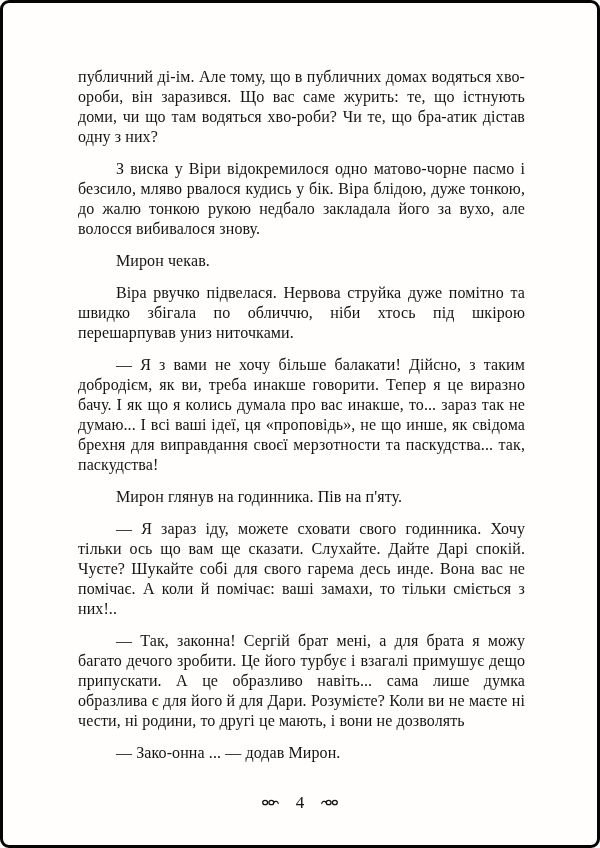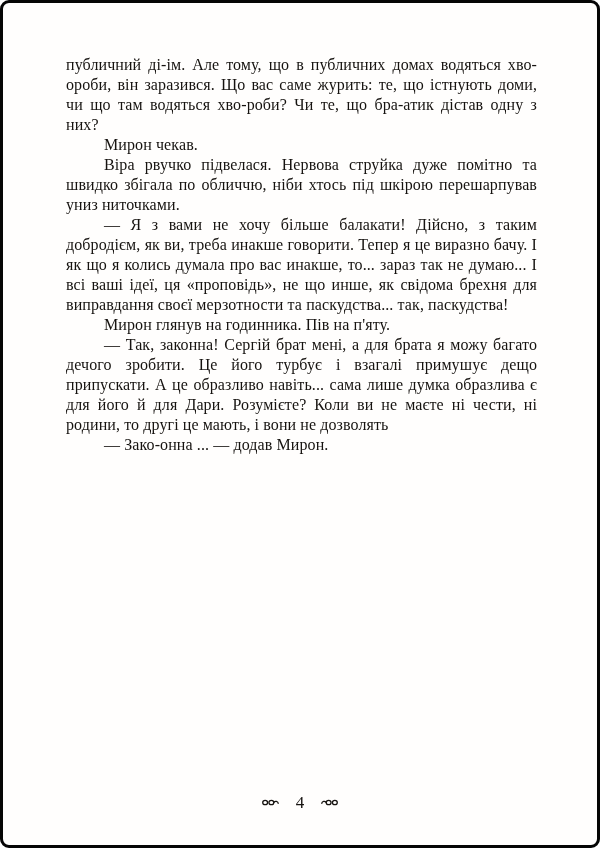--- a/index.html
+++ b/index.html
@@ -23,21 +23,21 @@
     position: absolute;
     left: 63px;
     right: 60px;
     top: 52px;
     color: #161310;
     font-size: 16px;
     line-height: 20px;
     letter-spacing: 0.1px;
   }
   .para {
-    margin: 0;
+    margin: 12px;
     text-align: justify;
     text-indent: 38px;
   }
   .para.no-indent {
     text-indent: 0;
   }
   .footer {
     position: absolute;
     bottom: 34px;
     left: 0;
@@ -60,24 +60,26 @@
     transform: scaleX(-1);
   }
 </style>
 </head>
 <body>
 
 <div class="sheet">
 
   <div class="text-block">
       <p class="para no-indent">публичний ді-ім. Але тому, що в публичних домах водяться хво-ороби, він заразився. Що вас саме журить: те, що істнують доми, чи що там водяться хво-роби? Чи те, що бра-атик дістав одну з них?</p>
+      <p class="para">З виска у Віри відокремилося одно матово-чорне пасмо і безсило, мляво рвалося кудись у бік. Віра блідою, дуже тонкою, до жалю тонкою рукою недбало закладала його за вухо, але волосся вибивалося знову.</p>
       <p class="para">Мирон чекав.</p>
       <p class="para">Віра рвучко підвелася. Нервова струйка дуже помітно та швидко збігала по обличчю, ніби хтось під шкірою перешарпував униз ниточками.</p>
       <p class="para">— Я з вами не хочу більше балакати! Дійсно, з таким добродієм, як ви, треба инакше говорити. Тепер я це виразно бачу. І як що я колись думала про вас инакше, то... зараз так не думаю... І всі ваші ідеї, ця «проповідь», не що инше, як свідома брехня для виправдання своєї мерзотности та паскудства... так, паскудства!</p>
       <p class="para">Мирон глянув на годинника. Пів на п'яту.</p>
+      <p class="para">— Я зараз іду, можете сховати свого годинника. Хочу тільки ось що вам ще сказати. Слухайте. Дайте Дарі спокій. Чуєте? Шукайте собі для свого гарема десь инде. Вона вас не помічає. А коли й помічає: ваші замахи, то тільки сміється з них!..</p>
       <p class="para">— Так, законна! Сергій брат мені, а для брата я можу багато дечого зробити. Це його турбує і взагалі примушує дещо припускати. А це образливо навіть... сама лише думка образлива є для його й для Дари. Розумієте? Коли ви не маєте ні чести, ні родини, то другі це мають, і вони не дозволять</p>
       <p class="para">— Зако-онна ... — додав Мирон.</p>
     </div>
 
   <div class="footer">
     <span class="fleuron">
       <svg viewBox="0 0 22 12" width="19" height="11" aria-hidden="true">
         <path d="M2,6 C2,2.6 7.6,2.6 7.6,6 C7.6,9.4 2,9.4 2,6 Z" fill="none" stroke="#161310" stroke-width="1.5"></path>
         <path d="M9.2,6 C9.2,2.6 14.8,2.6 14.8,6 C14.8,9.4 9.2,9.4 9.2,6 Z" fill="none" stroke="#161310" stroke-width="1.5"></path>
         <path d="M14.8,6 C16.6,3.8 19.4,4.4 20.2,7.4" fill="none" stroke="#161310" stroke-width="1.5"></path>

